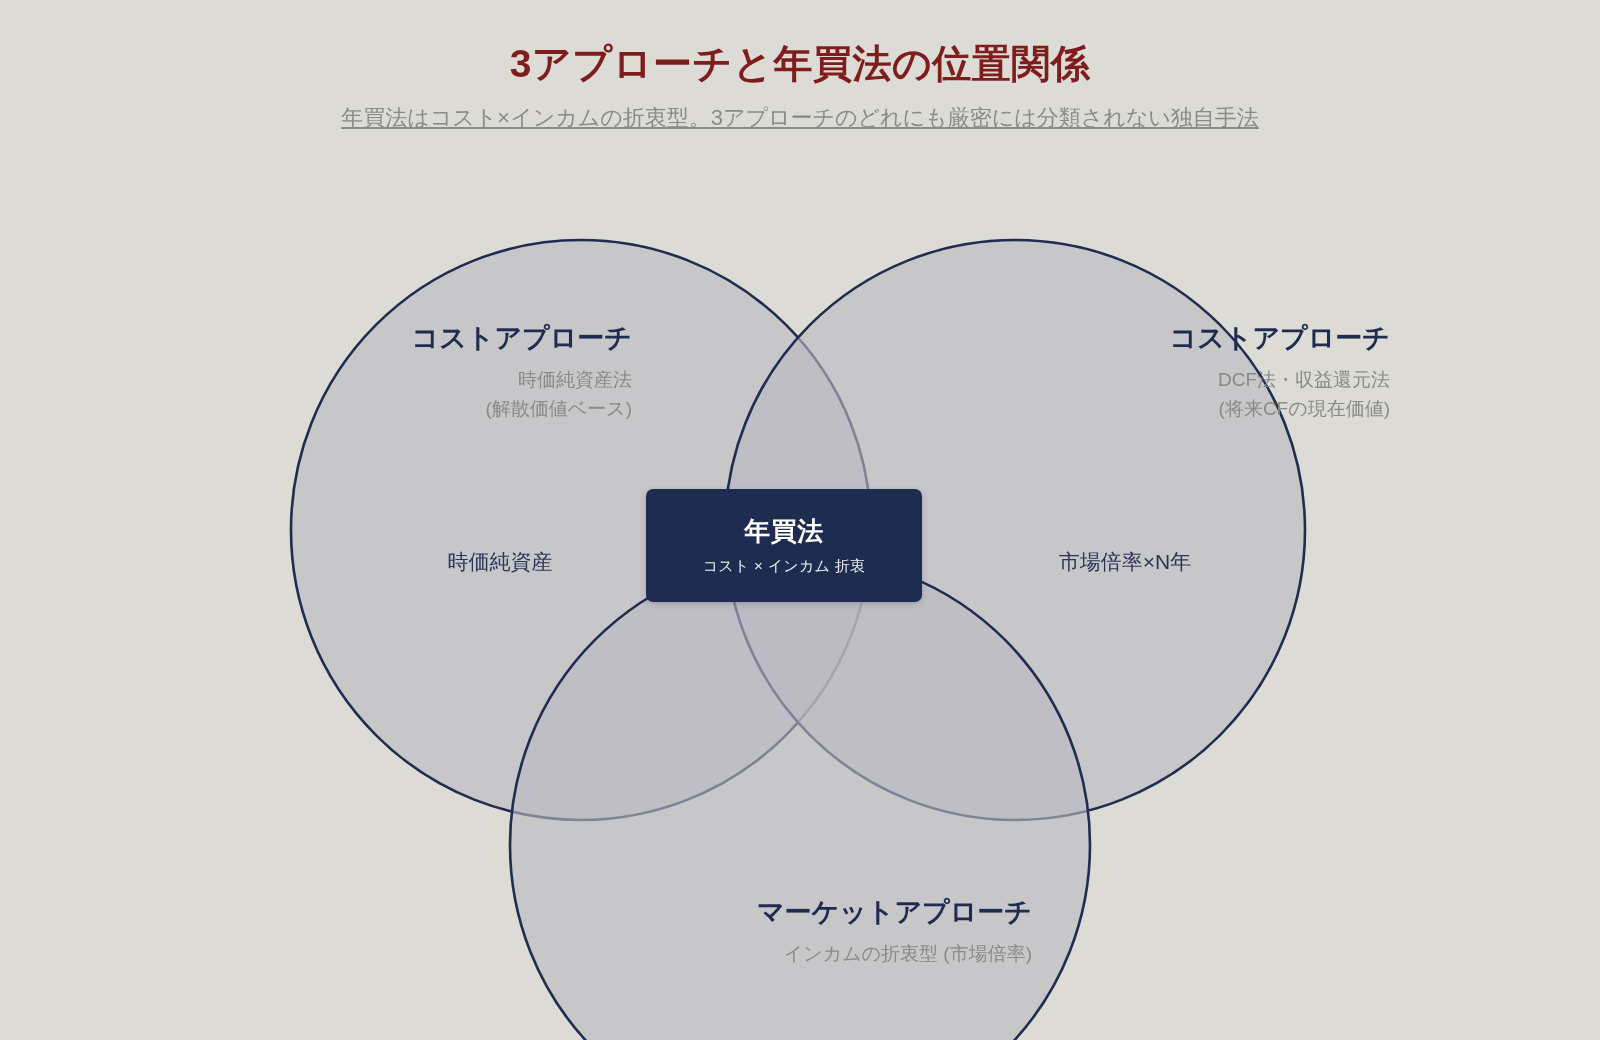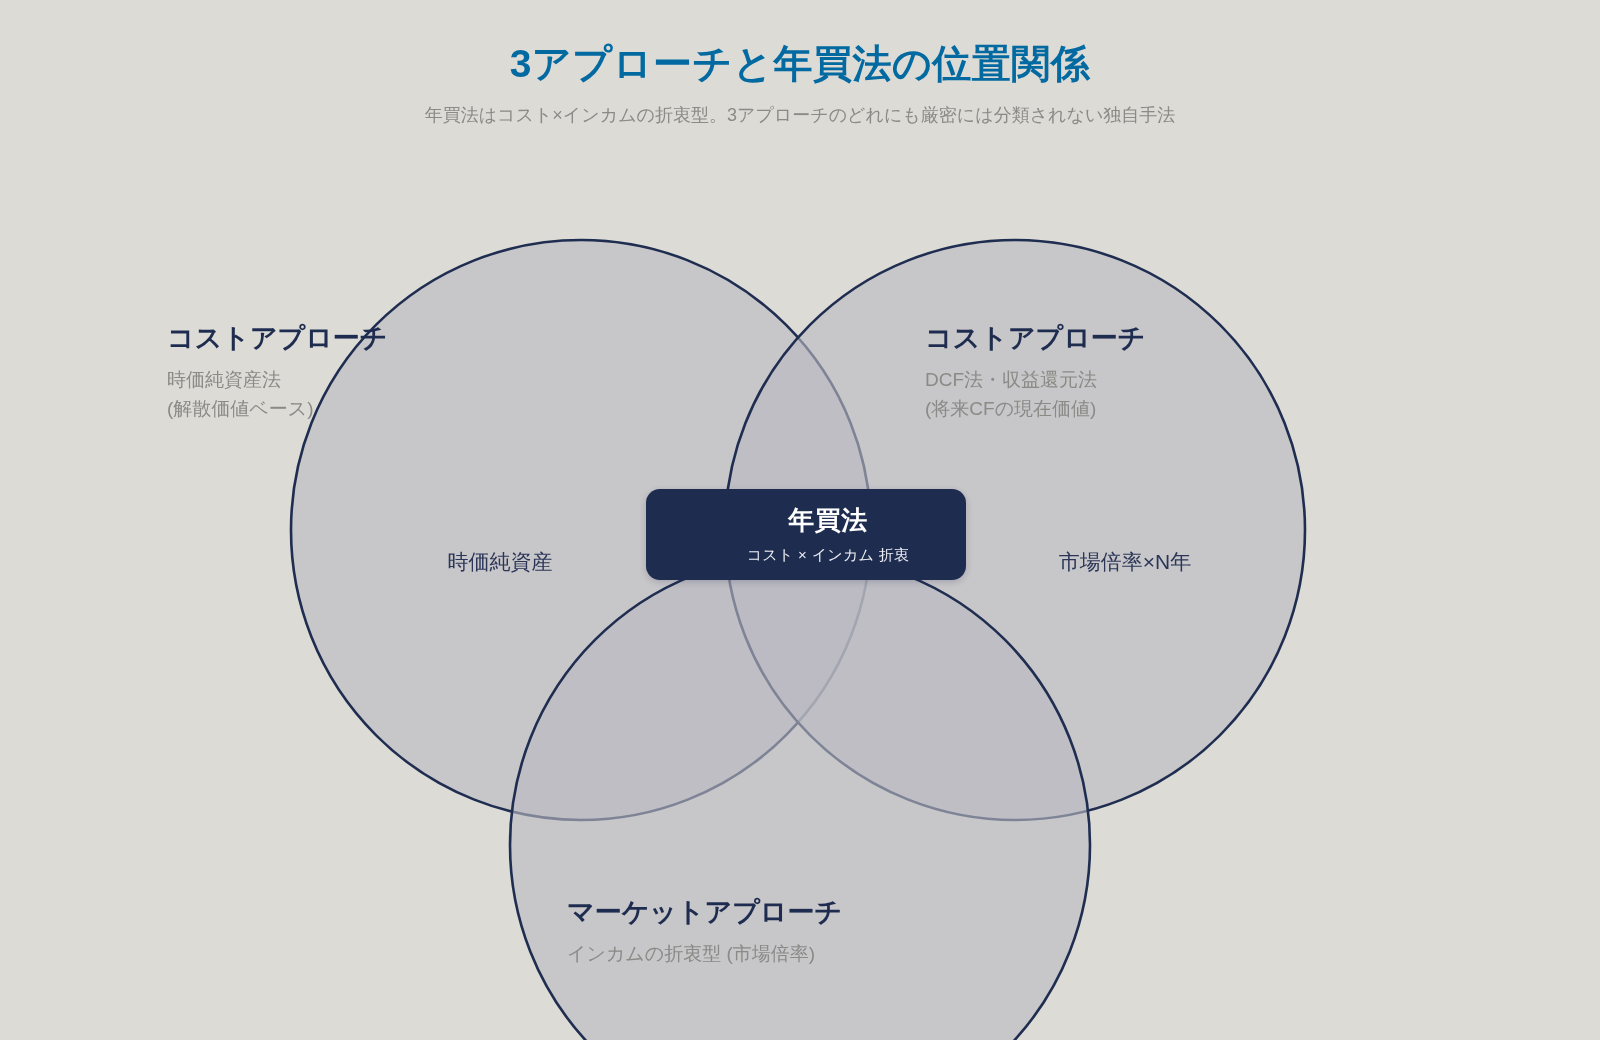--- a/index.html
+++ b/index.html
@@ -8,33 +8,33 @@
     background:#dcdbd6;
     font-family:"Liberation Sans","DejaVu Sans",sans-serif;
     overflow:hidden;position:relative;
   }
   .stage{position:absolute;inset:0;}
 
   
   .header{position:absolute;left:0;top:0;width:1600px;text-align:center;}
   .title{
     margin:0;padding-top:40px;
-    font-size:39px;font-weight:bold;color:#0369a1;
+    font-size:39px;font-weight:bold;color:#7f1d1d;
     letter-spacing:.5px;line-height:1.25;
   }
   .subtitle{
     margin:0;padding-top:15px;
-    font-size:18px;color:#8a8a86;font-weight:normal;line-height:1.3;
+    font-size:22px;color:#8a8a86;font-weight:normal;line-height:1.3;text-decoration:underline;
   }
 
   
   .venn{position:absolute;left:0;top:0;width:1600px;height:1040px;}
 
   
-  .lbl{position:absolute;text-align:left;}
+  .lbl{position:absolute;text-align:right;}
   .lbl .name{
     font-size:27px;font-weight:bold;color:#1e2c4f;
     line-height:1.25;white-space:nowrap;
   }
   .lbl .meth{
     font-size:19px;color:#8a8a86;line-height:1.55;
     margin-top:9px;white-space:nowrap;
   }
   .lbl .meth span{display:block;}
 
@@ -45,26 +45,25 @@
   .inner{
     position:absolute;text-align:center;
     font-size:21px;color:#2a3557;white-space:nowrap;
   }
   #inner-cost  {left:345px;top:548px;width:310px;text-align:center;}
   #inner-income{left:970px;top:548px;width:310px;}
 
   
   .badge{
     position:absolute;left:646px;top:489px;
-    width:276px;height:91px;
-    background:#1e2c4f;border-radius:14px;
+    width:276px;height:113px;
+    background:#1e2c4f;border-radius:7px;
     display:flex;flex-direction:column;
     align-items:center;justify-content:center;
     box-shadow:0 2px 6px rgba(30,44,79,.22);
-    padding-left:44px;
   }
   .badge .b-title{
     font-size:26px;font-weight:bold;color:#ffffff;
     line-height:1.2;letter-spacing:.5px;
   }
   .badge .b-sub{
     font-size:15px;color:#eceef4;margin-top:10px;
     line-height:1.2;letter-spacing:.3px;white-space:nowrap;
   }
 </style>

